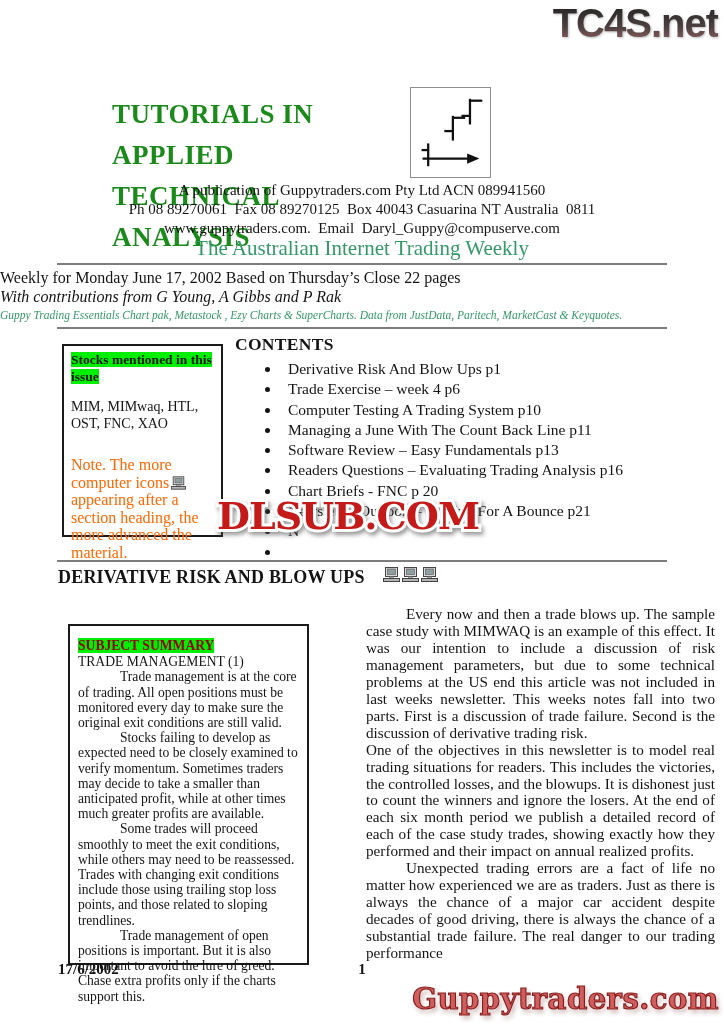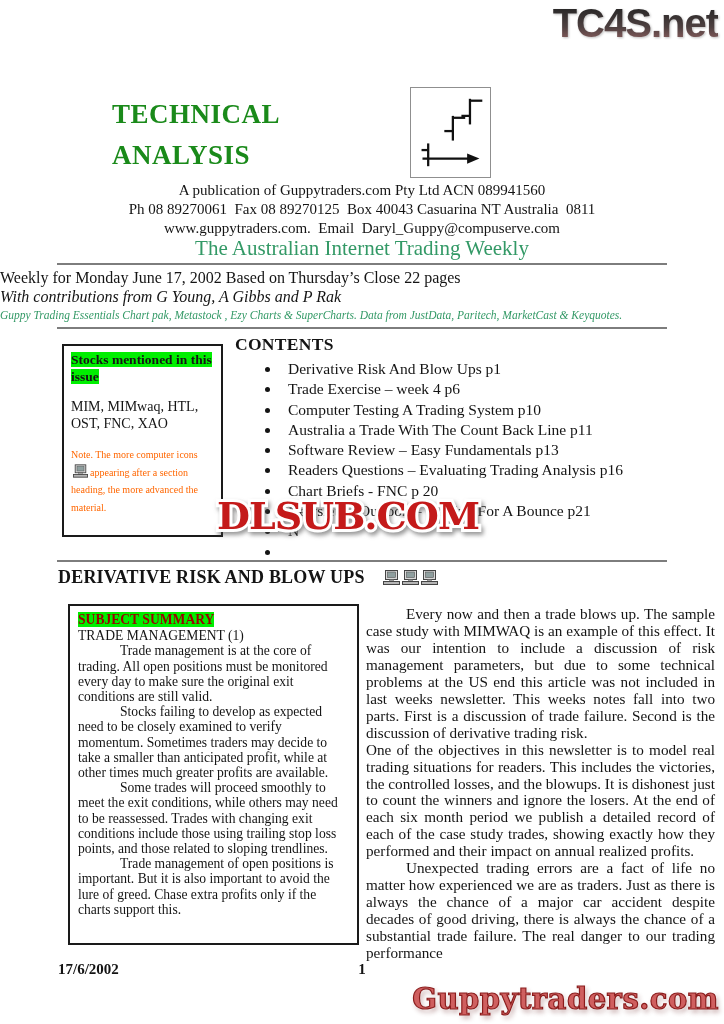--- a/index.html
+++ b/index.html
@@ -48,47 +48,47 @@
   
   #stocks-box {
     left:62px; top:344px; width:161px; height:193px;
     border:2px solid #1a1a1a; padding:5px 7px; font-size:13.5px; line-height:16px;
   }
   #stocks-box .hl {
     background:var(--highlight_green); font-weight:bold; line-height:17px;
     -webkit-box-decoration-break:clone; box-decoration-break:clone;
   }
   #stocks-list { margin-top:13px; font-size:14px; line-height:17px; }
-  #stocks-note { margin-top:14px; color:var(--note_orange); font-size:10px; line-height:17.5px; }
+  #stocks-note { margin-top:24px; color:var(--note_orange); font-size:16px; line-height:17.5px; }
   #stocks-note svg { vertical-align:-2px; margin:0 2px; }
 
   
   #contents-block { left:235px; top:334px; width:430px; }
   #contents-heading { font-size:17.5px; font-weight:bold; letter-spacing:0.3px; }
   #contents-block ul { margin:4px 0 0 46px; }
   #contents-block li { font-size:15.5px; line-height:20.3px; padding-left:7px; }
 
   
   #dlsub { left:213px; top:489px; }
   #dlsub text {
     fill:var(--watermark_red); stroke:#ffffff; stroke-width:6px; paint-order:stroke;
     font-family:"DejaVu Serif", serif; font-weight:bold; font-size:38px; letter-spacing:-1px;
   }
   #dlsub { filter:drop-shadow(2px 3px 2px rgba(70,70,70,0.55)); }
 
   
   #article-heading {
     left:58px; top:567px; font-size:18px; font-weight:bold; letter-spacing:0.2px;
-    display:flex; align-items:center; gap:12px;
+    display:flex; gap:12px;
   }
   #article-heading .icons { display:flex; gap:2px; margin-left:6px; }
 
   #summary-box {
-    left:68px; top:604px; width:291px; height:341px;
-    border:2px solid #1a1a1a; padding:6px 8px; font-size:13.6px; line-height:15.2px;
+    left:68px; top:624px; width:241px; height:341px;
+    border:2px solid #1a1a1a; padding:12px 8px; font-size:13.6px; line-height:15.2px;
   }
   #summary-box .hl {
     background:var(--highlight_green); color:var(--summary_red);
     font-weight:bold; font-size:13.6px;
   }
   #summary-sub { margin-top:1px; }
   #summary-box p.body { text-indent:42px; }
 
   #body-col {
     left:318px; top:606px; width:349px;
@@ -108,20 +108,21 @@
     text-shadow:0 0 6px #ffffff, 0 0 2px #ffffff, 2px 3px 5px rgba(100,25,25,0.45);
     letter-spacing:0.5px;
   }
 </style>
 </head>
 <body>
 
 <div class="abs" id="tc4s">TC4S.net</div>
 
 <div class="abs" id="masthead-title">
+  <div>TUTORIALS IN APPLIED</div>
   <div>TECHNICAL ANALYSIS</div>
 </div>
 
 <div class="abs" id="masthead-logo">
   <svg width="75" height="85" viewBox="0 0 79 89">
     <g stroke="#111" stroke-width="2.4" fill="none">
       <path d="M60 9 V36"></path>
         <path d="M60 11 H73"></path>
         <path d="M51 27 H60"></path>
       <path d="M42 27 V53"></path>
@@ -164,21 +165,21 @@
       </svg><span>appearing after a section heading, the more advanced the material.</span>
   </div>
 </div>
 
 <div class="abs" id="contents-block">
   <div id="contents-heading">CONTENTS</div>
   <ul>
     <li>Derivative Risk And Blow Ups p1</li>
     <li>Trade Exercise – week 4 p6</li>
     <li>Computer Testing A Trading System p10</li>
-    <li>Australia a Trade With The Count Back Line p11</li>
+    <li>Managing a June With The Count Back Line p11</li>
     <li>Software Review – Easy Fundamentals p13</li>
     <li>Readers Questions – Evaluating Trading Analysis p16</li>
     <li>Chart Briefs - FNC p 20</li>
     <li>Newsletter Outlook – Waiting For A Bounce p21</li>
     <li>N</li>
     <li></li>
   </ul>
 </div>
 
 <svg class="abs" id="dlsub" width="270" height="54" viewBox="0 0 270 54">

